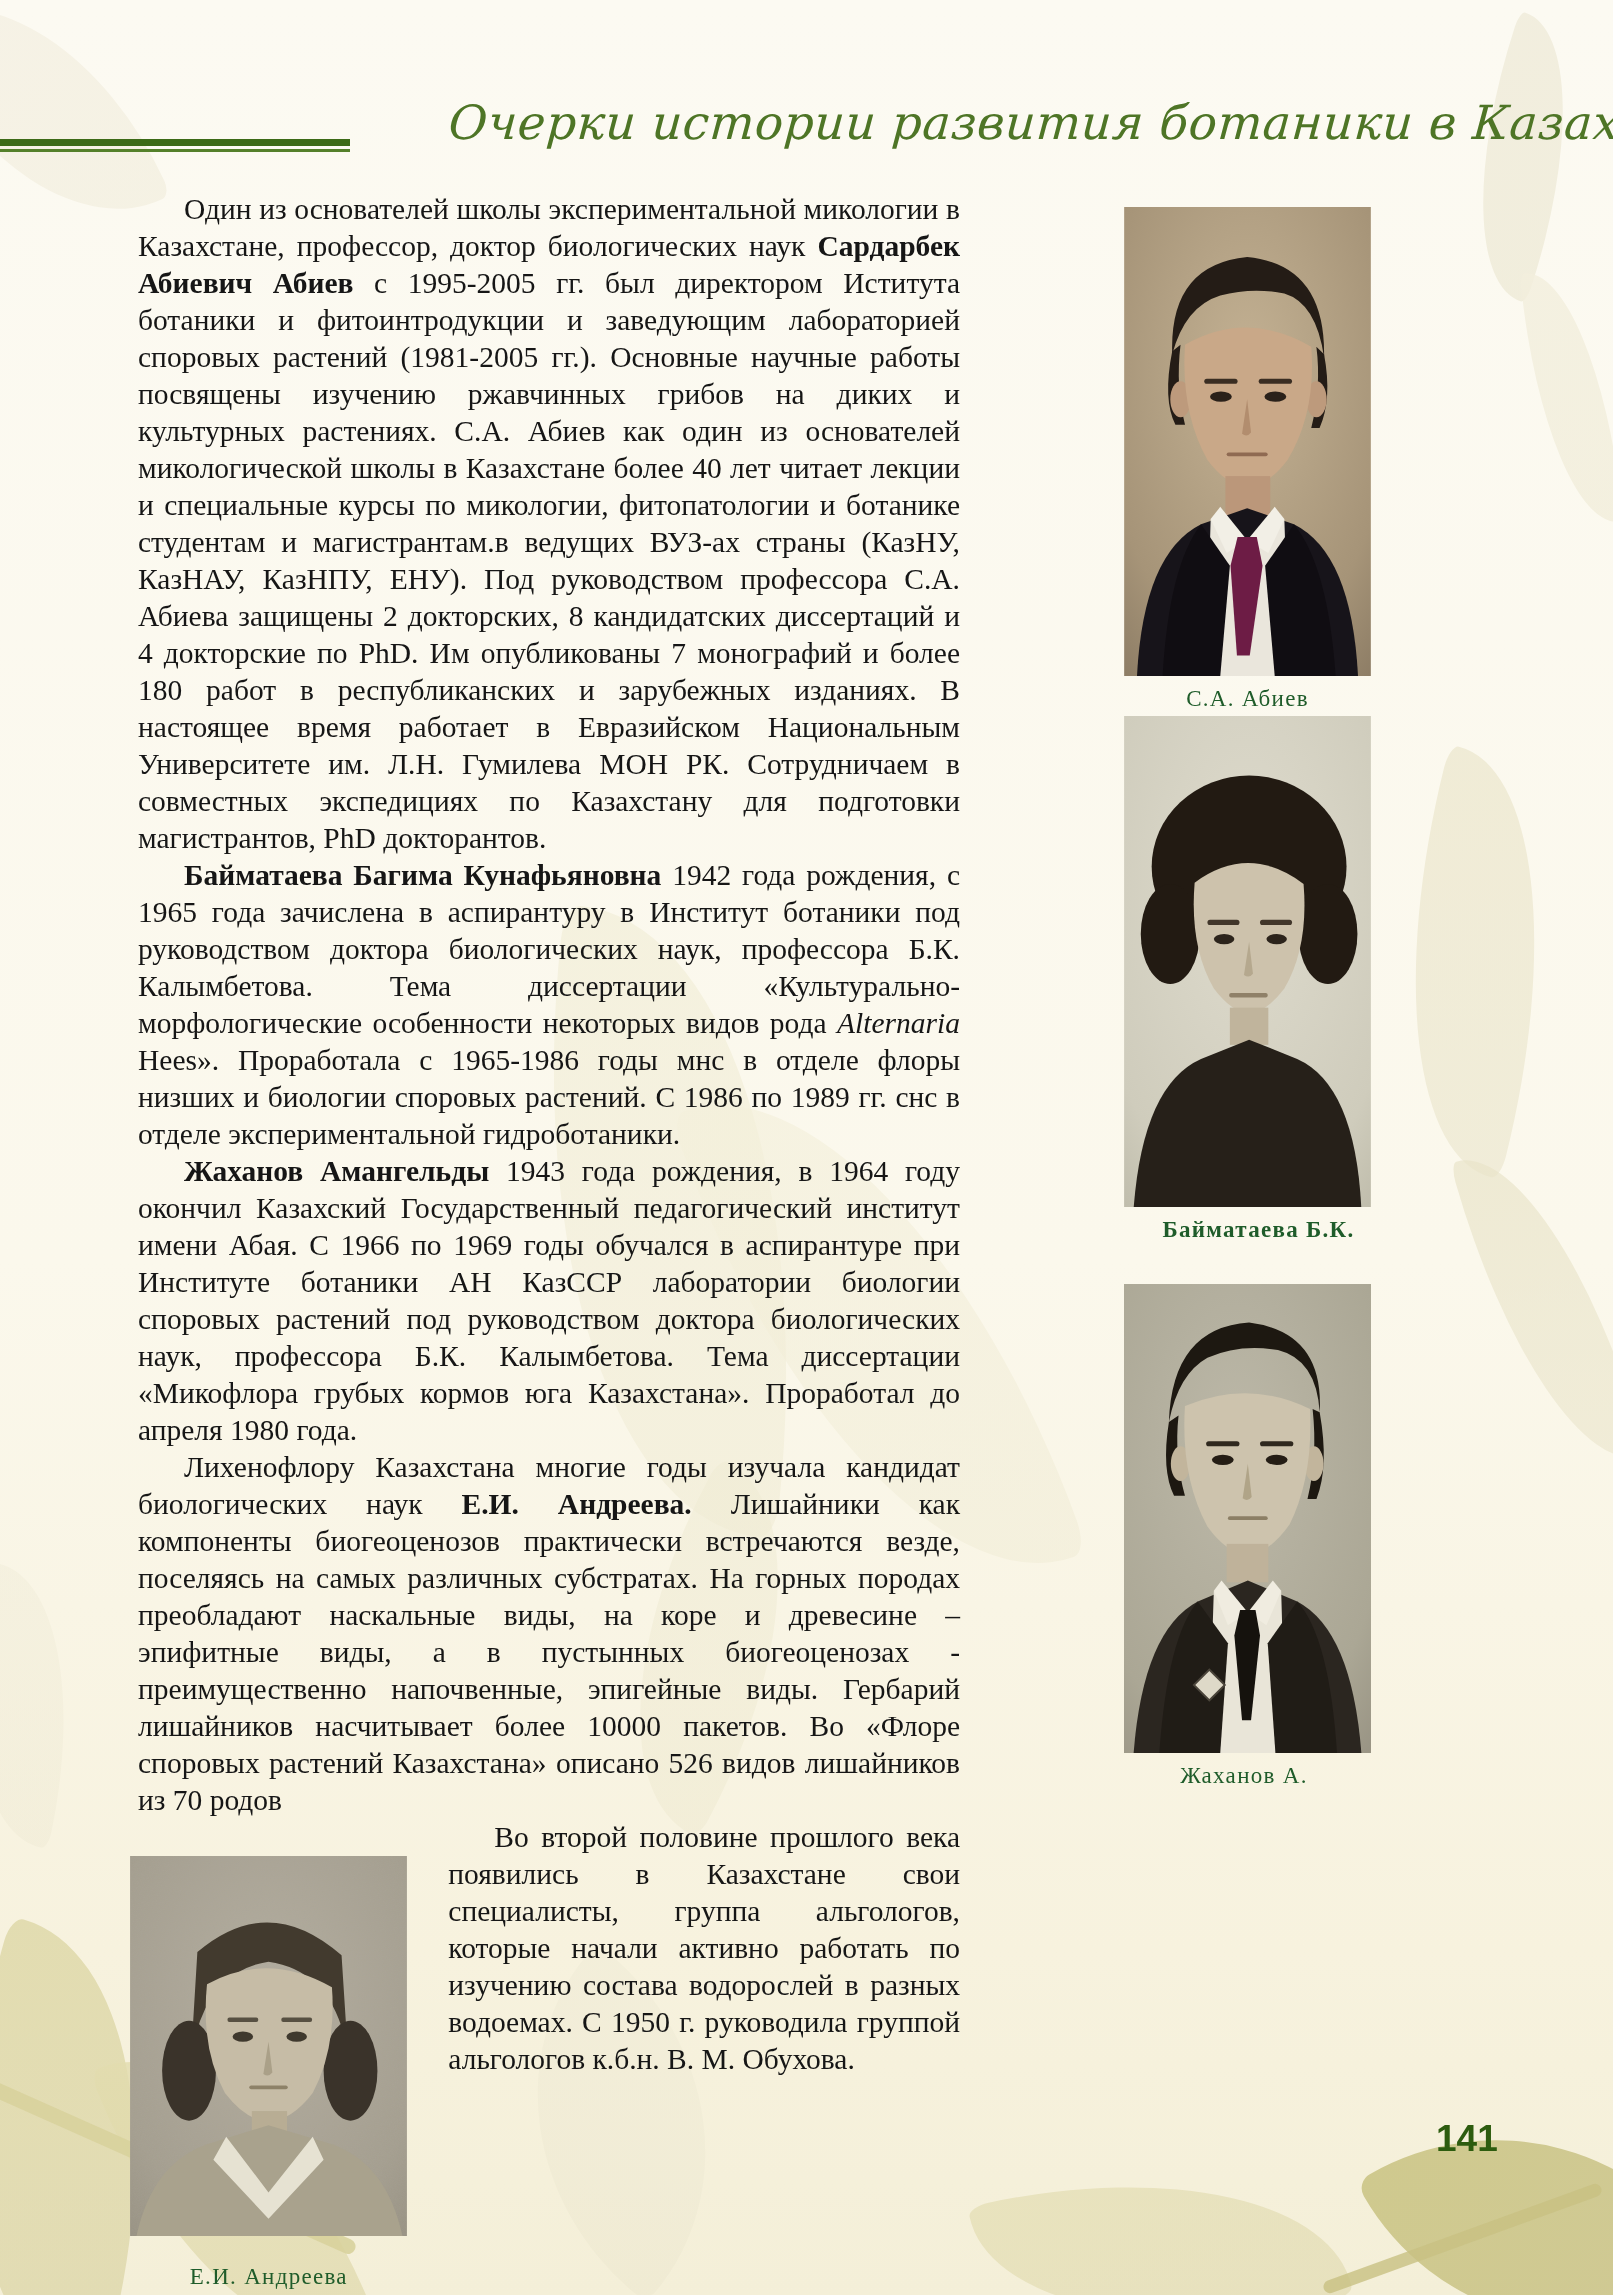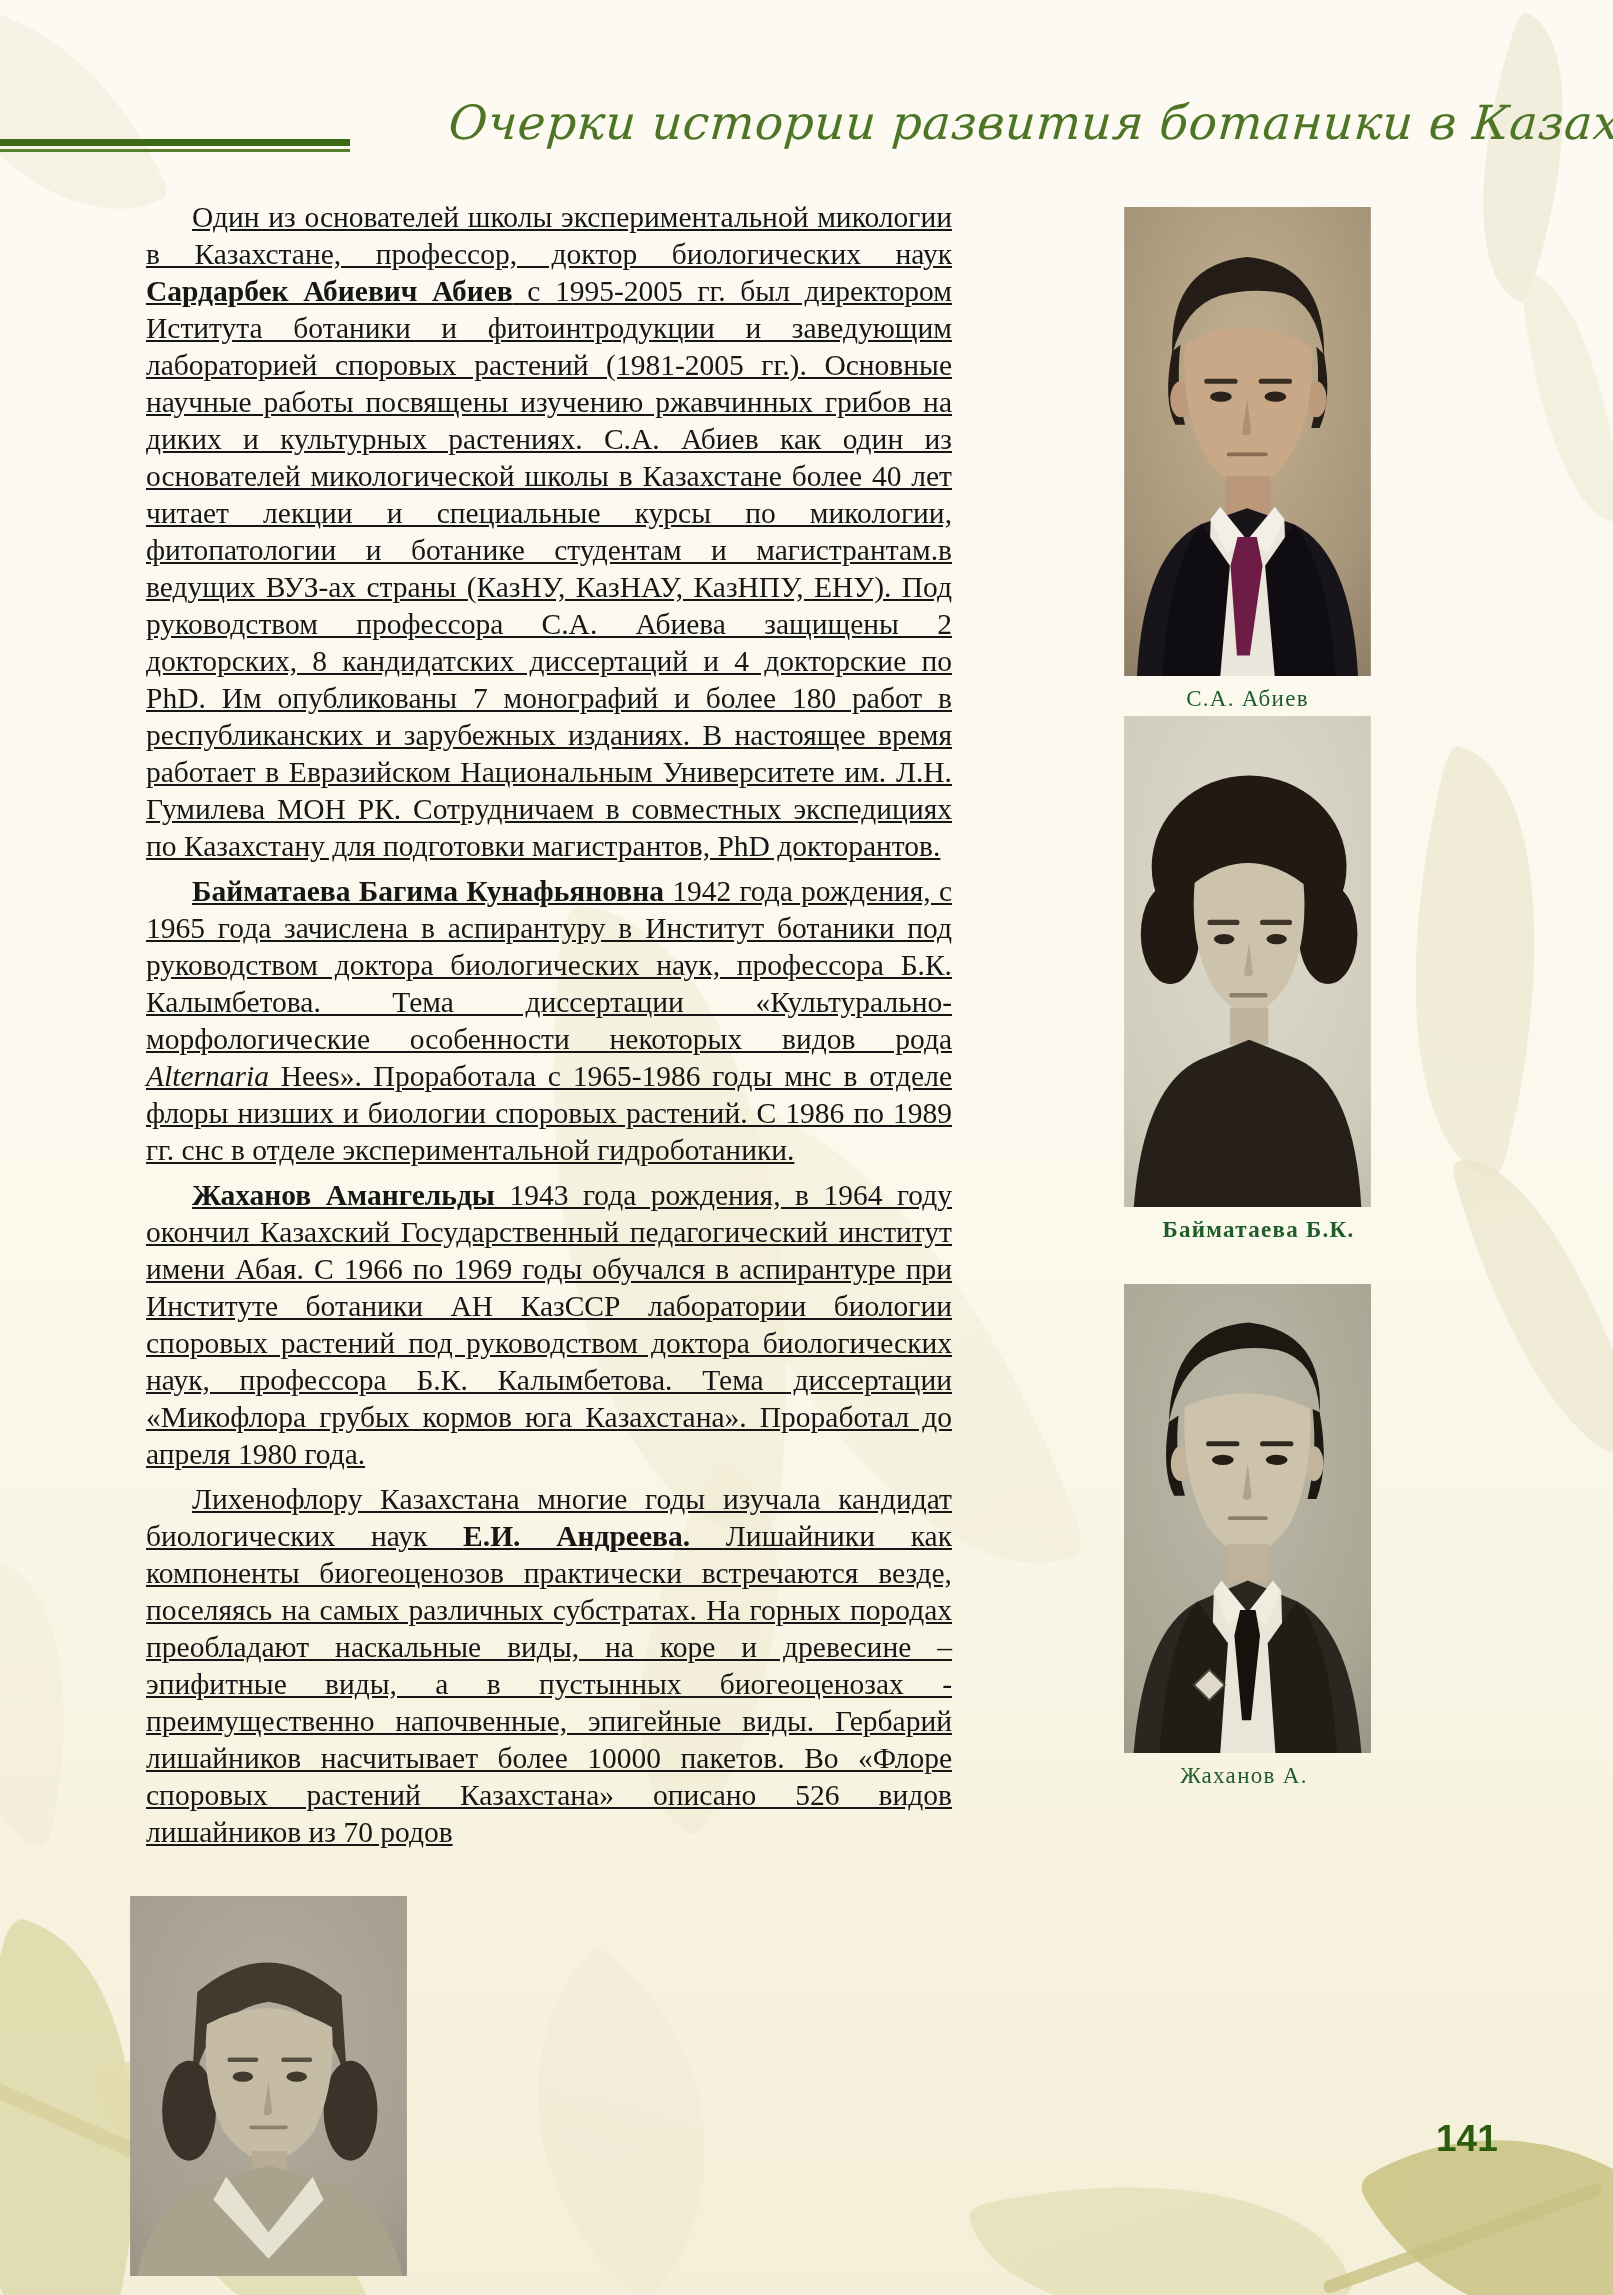--- a/index.html
+++ b/index.html
@@ -21,21 +21,21 @@
     position:absolute;left:449px;top:95px;width:1090px;
     font-family:"DejaVu Serif",serif;font-style:italic;
     font-size:47px;color:#4e7526;letter-spacing:0.6px;transform:skewX(-4deg);
     white-space:nowrap;
   }
 
   .text-col{
     position:absolute;left:138px;top:191px;width:822px;
     font-size:29.5px;line-height:37px;text-align:justify;
   }
-  .text-col p{margin:8px;text-indent:46px;text-decoration:underline;}
+  .text-col p{margin:0;text-indent:46px;}
   .b{font-weight:bold;}
   .i{font-style:italic;}
 
   figure{margin:0;padding:0;}
   .photo{position:absolute;}
   .photo svg{display:block;}
   figcaption{
     display:block;width:100%;text-align:center;margin-top:10.3px;
     font-size:23px;letter-spacing:1.3px;color:#1f5c2a;
     font-family:"Liberation Serif",serif;
@@ -112,20 +112,21 @@
           <ellipse cx="260" cy="282" rx="16" ry="8" fill="#3f392e"></ellipse>
           <path d="M216 290 L222 338 Q216 346 208 340 Z" fill="#aaa088"></path>
           <rect x="186" y="358" width="60" height="6" rx="3" fill="#8d8168"></rect>
           <rect x="190" y="398" width="55" height="48" fill="#b8ad94"></rect>
           <path d="M10 593 Q35 480 120 450 L216 420 L315 450 Q400 480 425 593 Z" fill="#a9a28d"></path>
           <path d="M150 438 L216 525 L285 438 L302 474 L216 566 L130 474 Z" fill="#e6e2d2"></path>
         </svg>
         <figcaption>Е.И. Андреева</figcaption>
       </figure>
     <p></p>
+    <p><span>Во второй половине прошлого века появились в Казахстане свои специалисты, группа альгологов, которые начали активно работать по изучению состава водорослей в разных водоемах. С 1950 г. руководила группой альгологов к.б.н. В. М. Обухова.</span></p>
   </div>
 
   <figure class="photo" style="left:1124px;top:207px;width:247px;">
     <svg viewBox="0 0 385 732" width="247" height="469">
       <defs>
         <radialGradient id="g1" cx="50%" cy="35%" r="85%">
           <stop offset="0%" stop-color="#c3b193"></stop>
           <stop offset="70%" stop-color="#a69478"></stop>
           <stop offset="100%" stop-color="#8a7a63"></stop>
         </radialGradient>

